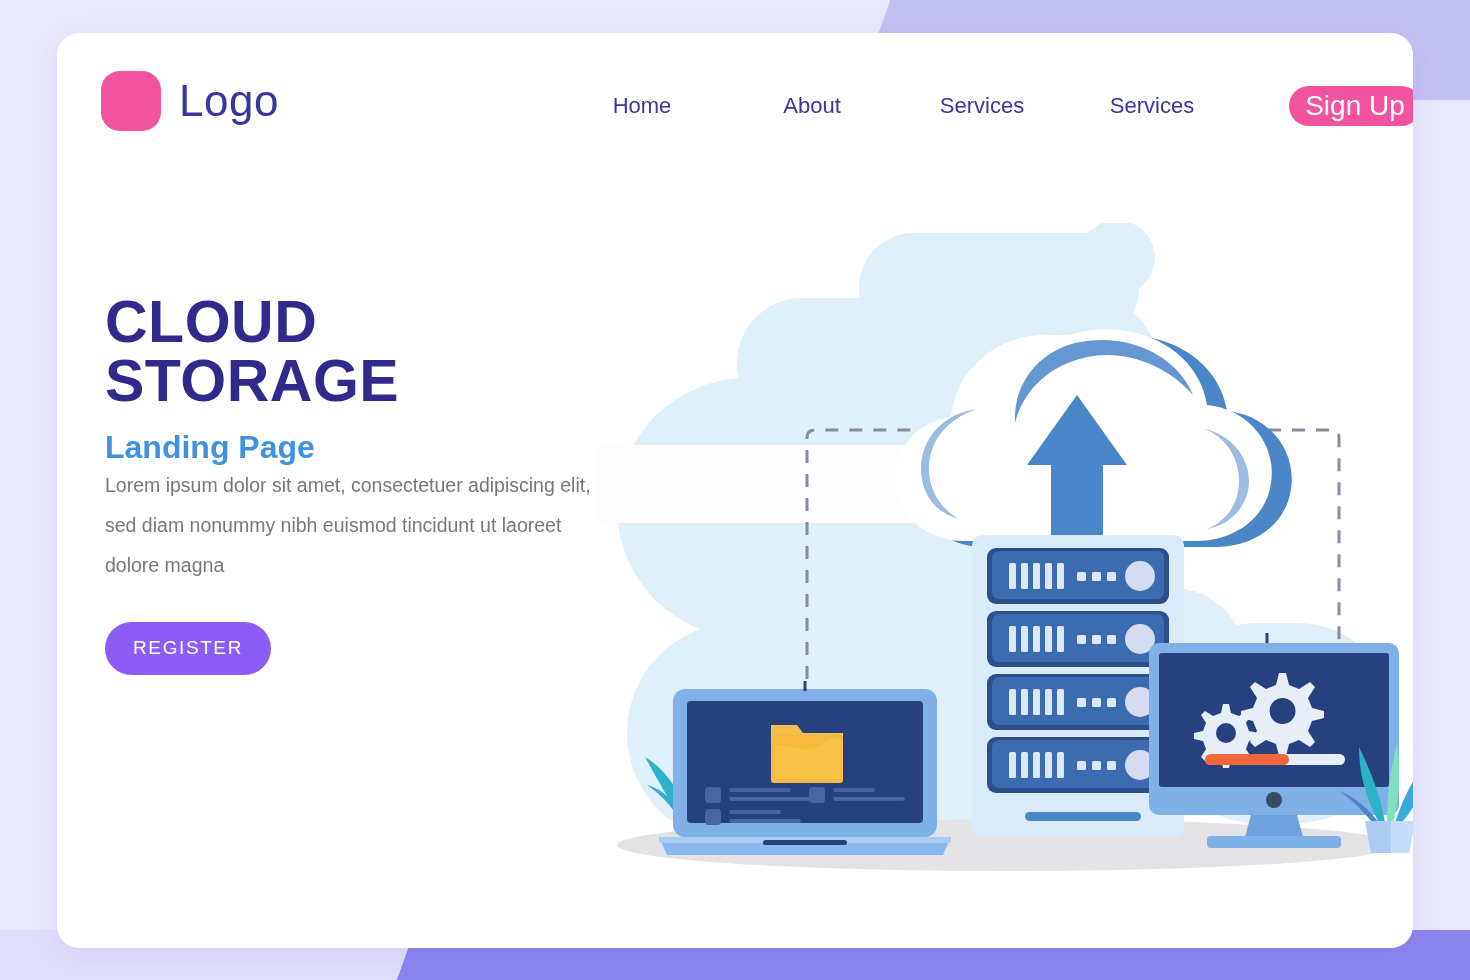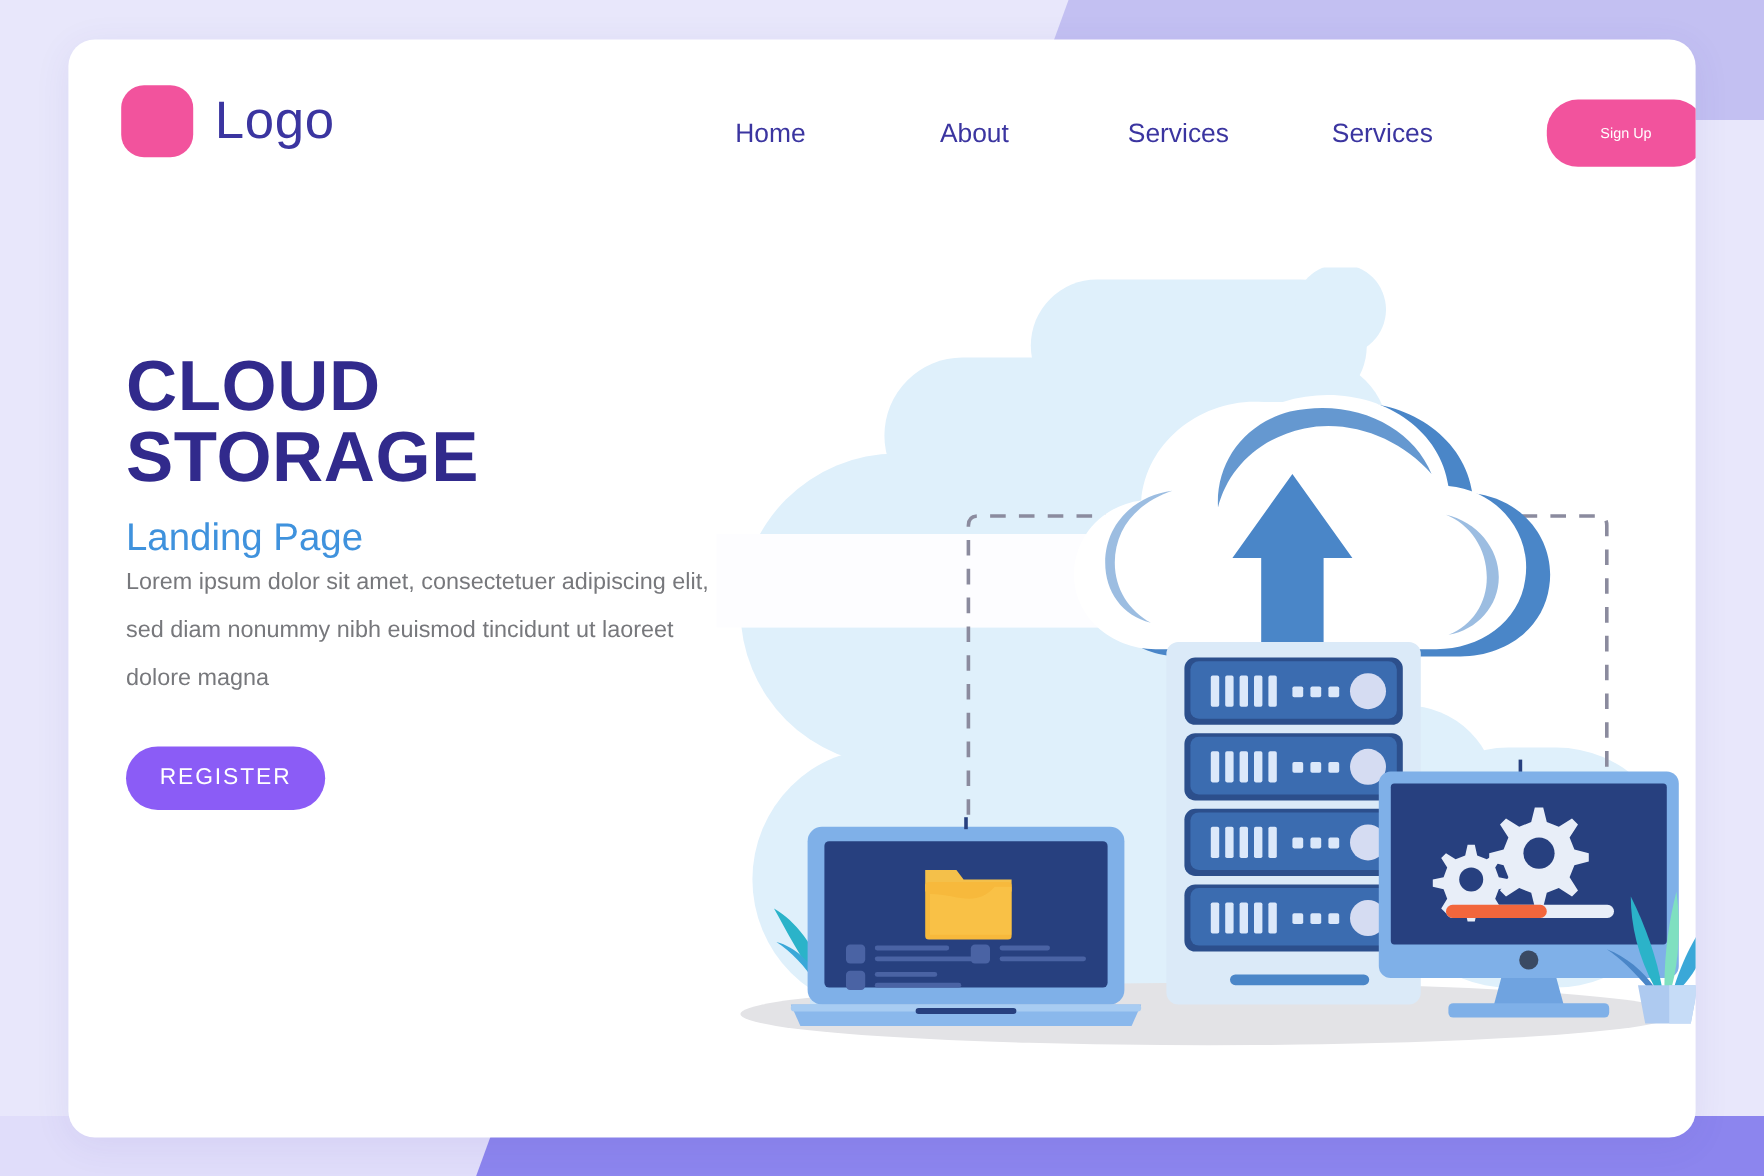--- a/index.html
+++ b/index.html
@@ -82,26 +82,26 @@
   .nav-item {
     font-size: 22px;
     color: #3b35a0;
     text-decoration: none;
     padding: 10px 0;
     width: 170px;
     text-align: center;
     cursor: pointer;
   }
   .signup-btn {
-    width: 132px; height: 56px;
+    width: 132px; height: 40px;
     background: #f2539d;
     color: #ffffff;
     border: none;
     border-radius: 26px;
-    font-size: 12px;
+    font-size: 28px;
     font-family: "Liberation Sans", sans-serif;
     cursor: pointer;
     margin-left: 52px;
   }
 
   
   .hero {
     position: absolute;
     left: 48px; top: 232px;
     width: 520px;
@@ -111,21 +111,21 @@
     line-height: 1.0;
     color: #312a8c;
     font-weight: 700;
     letter-spacing: 0.5px;
     margin-top: 28px;
   }
   .hero-sub {
     margin-top: 18px;
     font-size: 32px;
     color: #3f92dd;
-    font-weight: 400;
+    font-weight: 700;
   }
   .hero-body {
     font-size: 19.5px;
     line-height: 2.05;
     color: #77787c;
     width: 490px;
   }
   .register-btn {
     margin-top: 36px;
     width: 166px; height: 53px;

